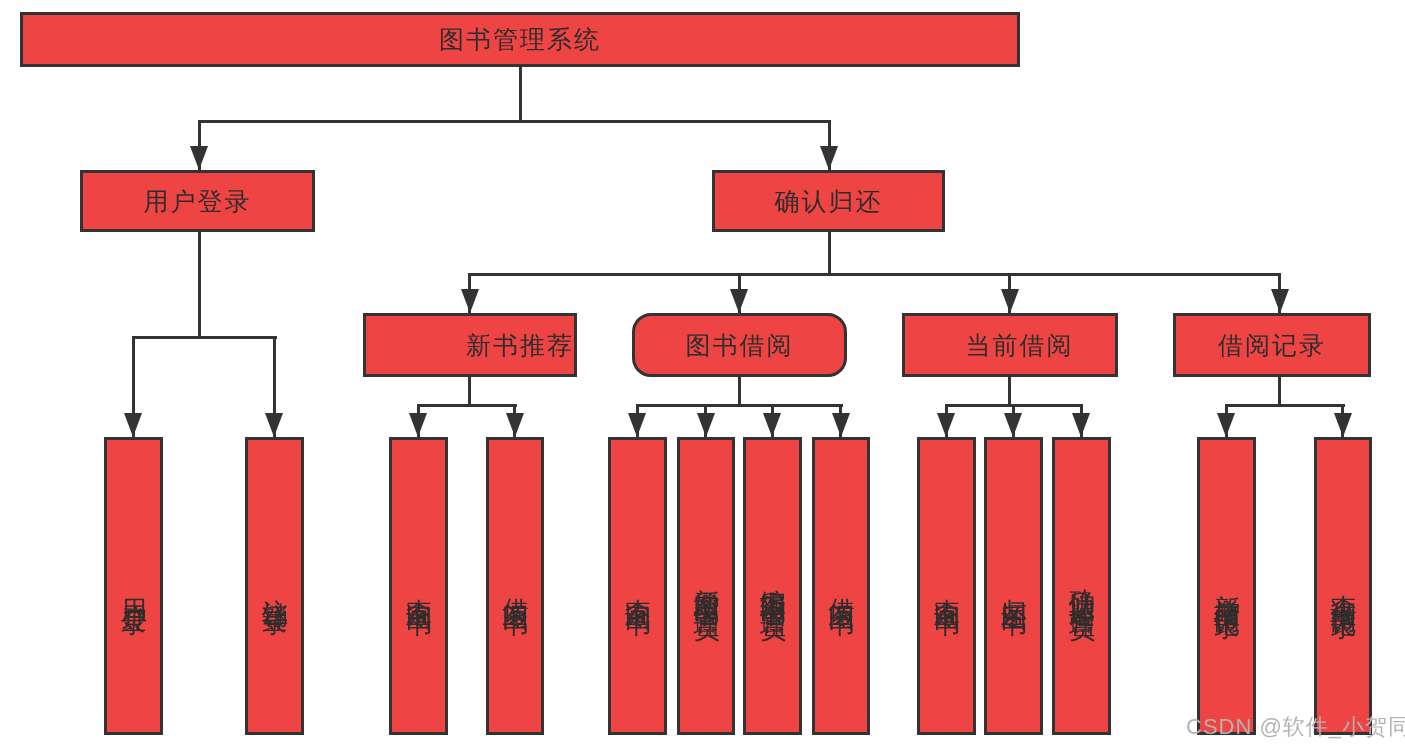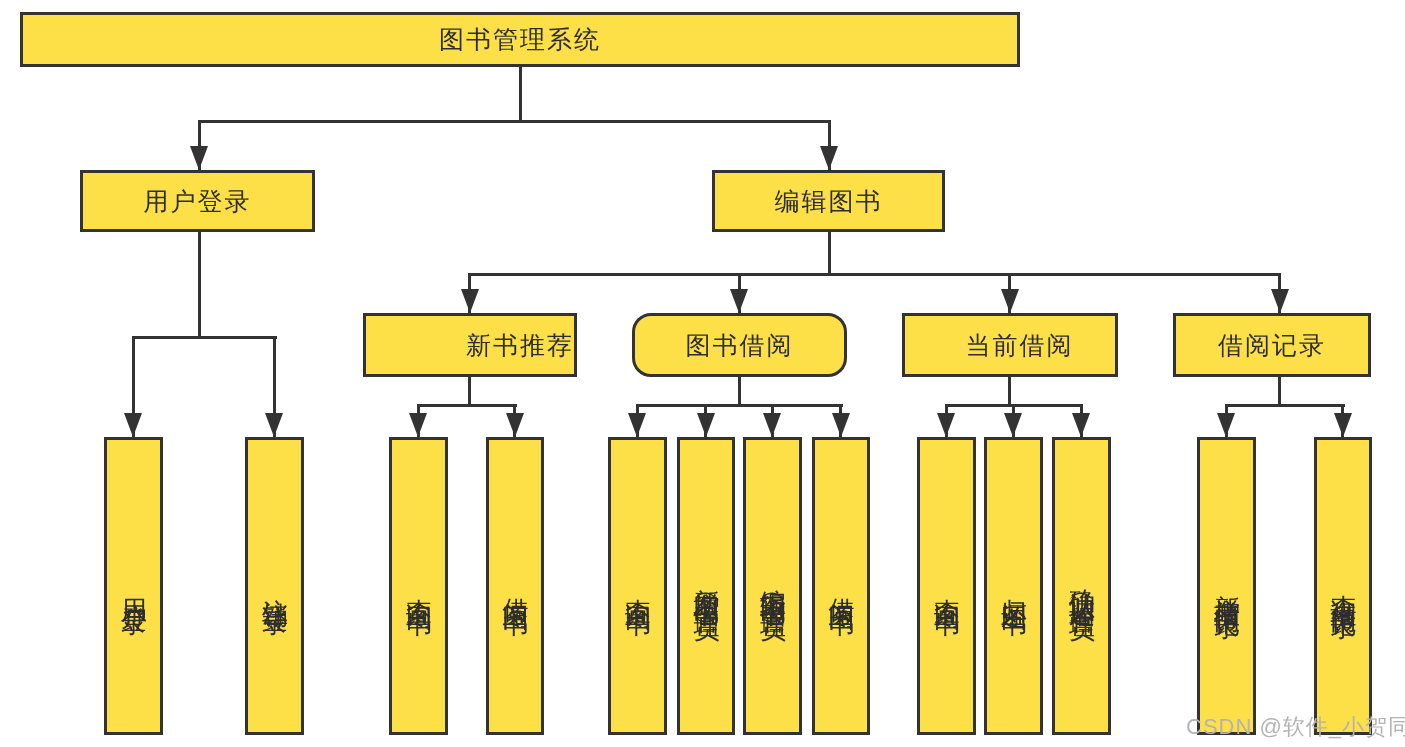--- a/index.html
+++ b/index.html
@@ -7,21 +7,21 @@
     position:relative;
     width:1405px;height:747px;
     overflow:hidden;
     font-family:"Liberation Sans","DejaVu Sans",sans-serif;
     color:#2d2d2d;
   }
   .node{
     position:absolute;
     box-sizing:border-box;
     border:3px solid #333333;
-    background:#fde047;
+    background:#ef4444;
     display:flex;
     align-items:center;
     justify-content:center;
     font-size:25px;
     letter-spacing:2px;
     color:#2d2d2d;
   }
   .leaf{top:437px;height:298px;}
   .leaf .vtext{
     writing-mode:vertical-rl;
@@ -59,21 +59,21 @@
 <div class="h" style="left:198px;top:120px;width:633px;"></div>
 <div class="v" style="left:198px;top:120px;height:50px;"></div>
 <div class="v" style="left:828px;top:120px;height:50px;"></div>
 <div class="ar" style="left:190px;top:146px;"></div>
 <div class="ar" style="left:820px;top:146px;"></div>
 
 <div class="node" style="left:80px;top:170px;width:235px;height:62px;">
   <span>用户登录</span>
 </div>
 <div class="node" style="left:712px;top:170px;width:233px;height:62px;">
-  <span>编辑图书</span>
+  <span>确认归还</span>
 </div>
 
 <div class="v" style="left:198px;top:232px;height:106px;"></div>
 <div class="h" style="left:132px;top:336px;width:145px;"></div>
 <div class="v" style="left:132px;top:336px;height:101px;"></div>
 <div class="v" style="left:273px;top:336px;height:101px;"></div>
 <div class="ar" style="left:124px;top:413px;"></div>
 <div class="ar" style="left:265px;top:413px;"></div>
 
 <div class="v" style="left:828px;top:232px;height:43px;"></div>

